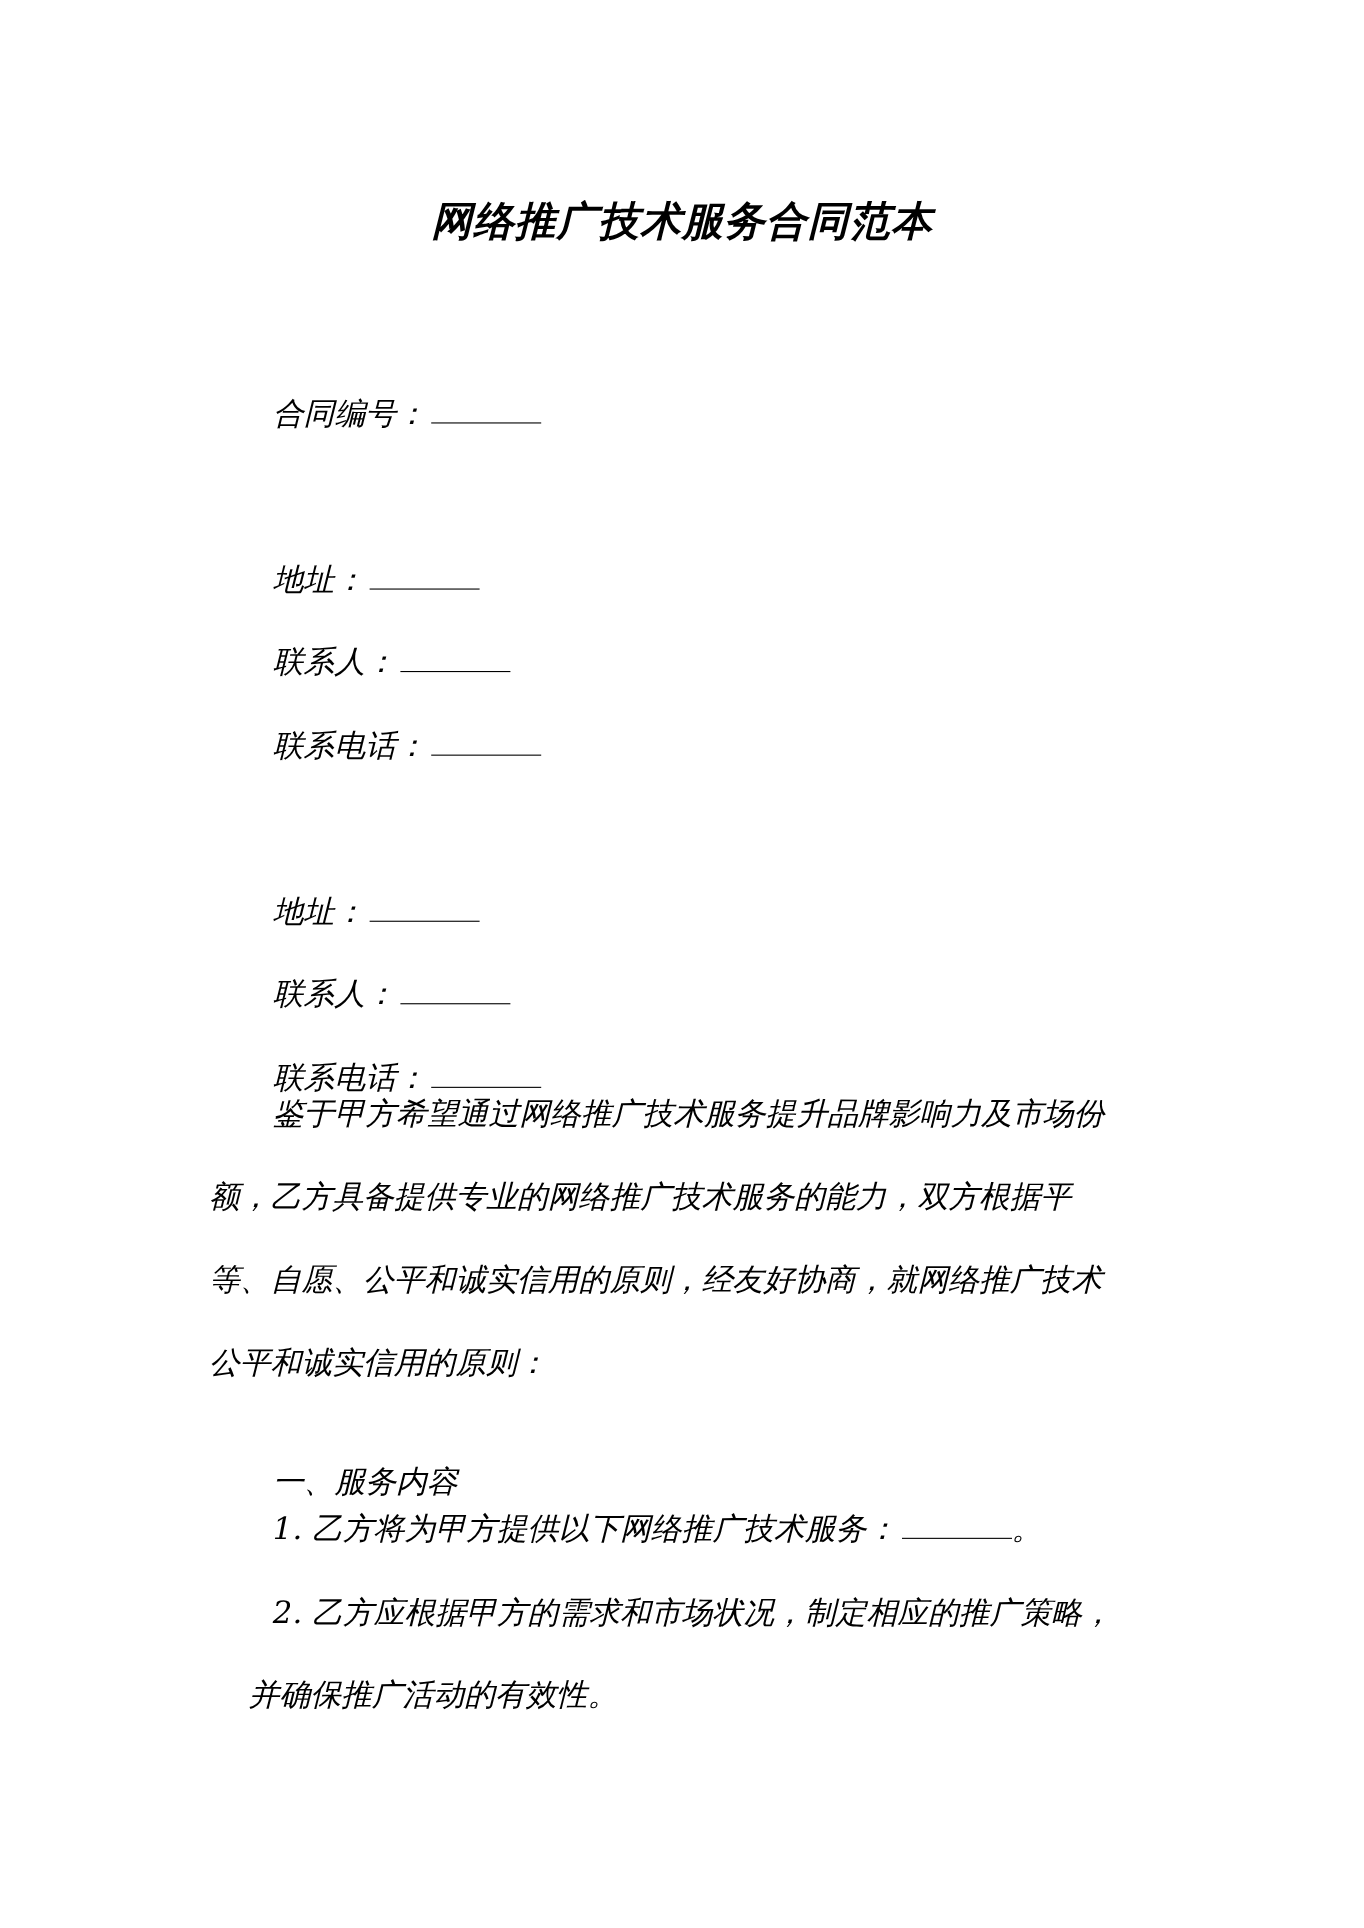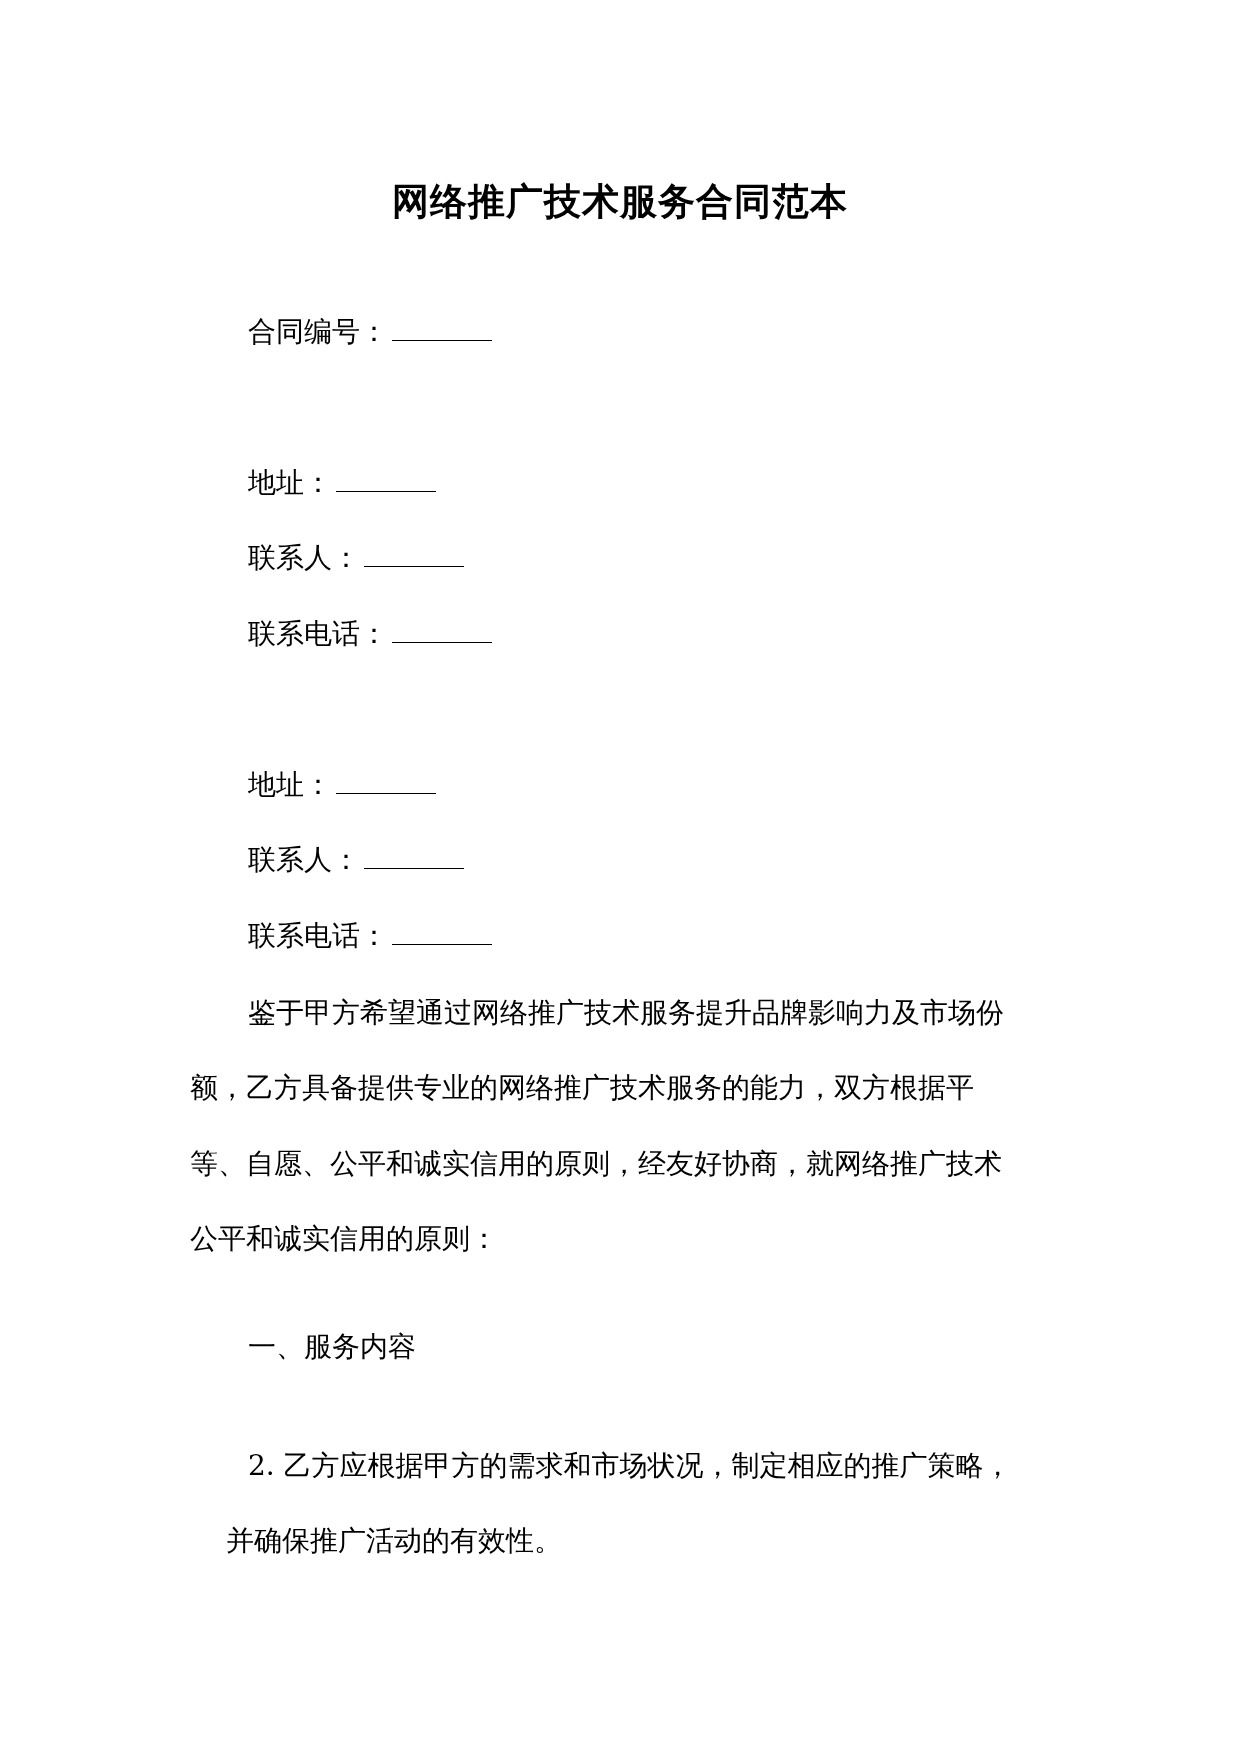--- a/index.html
+++ b/index.html
@@ -13,20 +13,21 @@
       position: relative;
       overflow: hidden;
       color: #000000;
       font-family: "DejaVu Serif", "Liberation Serif", serif;
     }
     .page {
       position: absolute;
       left: 0; top: 0;
       width: 1238px;
       height: 1753px;
+      font-style: italic;
     }
     .title {
       position: absolute;
       left: 0;
       top: 178px;
       width: 1240px;
       text-align: center;
       font-family: "DejaVu Sans", "Liberation Sans", sans-serif;
       font-weight: bold;
       font-size: 37px;
@@ -34,20 +35,21 @@
       line-height: 48px;
     }
     .line {
       position: absolute;
       font-size: 28px;
       line-height: 40px;
       white-space: nowrap;
     }
     .field {
       left: 248px;
+      margin-top: 44px;
     }
     .blank {
       display: inline-block;
       width: 100px;
       border-bottom: 1.5px solid #000;
       height: 24px;
       vertical-align: baseline;
       margin-left: 4px;
     }
   </style>
@@ -88,17 +90,20 @@
     <span>联系电话：</span><span class="blank"></span>
   </div>
 
   <div class="line" style="left:248px; top:993px;">鉴于甲方希望通过网络推广技术服务提升品牌影响力及市场份</div>
   <div class="line" style="left:190px; top:1068px;">额，乙方具备提供专业的网络推广技术服务的能力，双方根据平</div>
   <div class="line" style="left:190px; top:1144px;">等、自愿、公平和诚实信用的原则，经友好协商，就网络推广技术</div>
   <div class="line" style="left:190px; top:1219px;">公平和诚实信用的原则：</div>
 
   <div class="line" style="left:248px; top:1327px;">一、服务内容</div>
 
+  <div class="line" style="left:248px; top:1370px;">
+    <span>1.  乙方将为甲方提供以下网络推广技术服务：</span><span class="blank"></span><span>。</span>
+  </div>
 
   <div class="line" style="left:248px; top:1446px;">2.  乙方应根据甲方的需求和市场状况，制定相应的推广策略，</div>
   <div class="line" style="left:190px; top:1521px;margin-left:36px;">并确保推广活动的有效性。</div>
 
 </div>
 
 </body></html>

